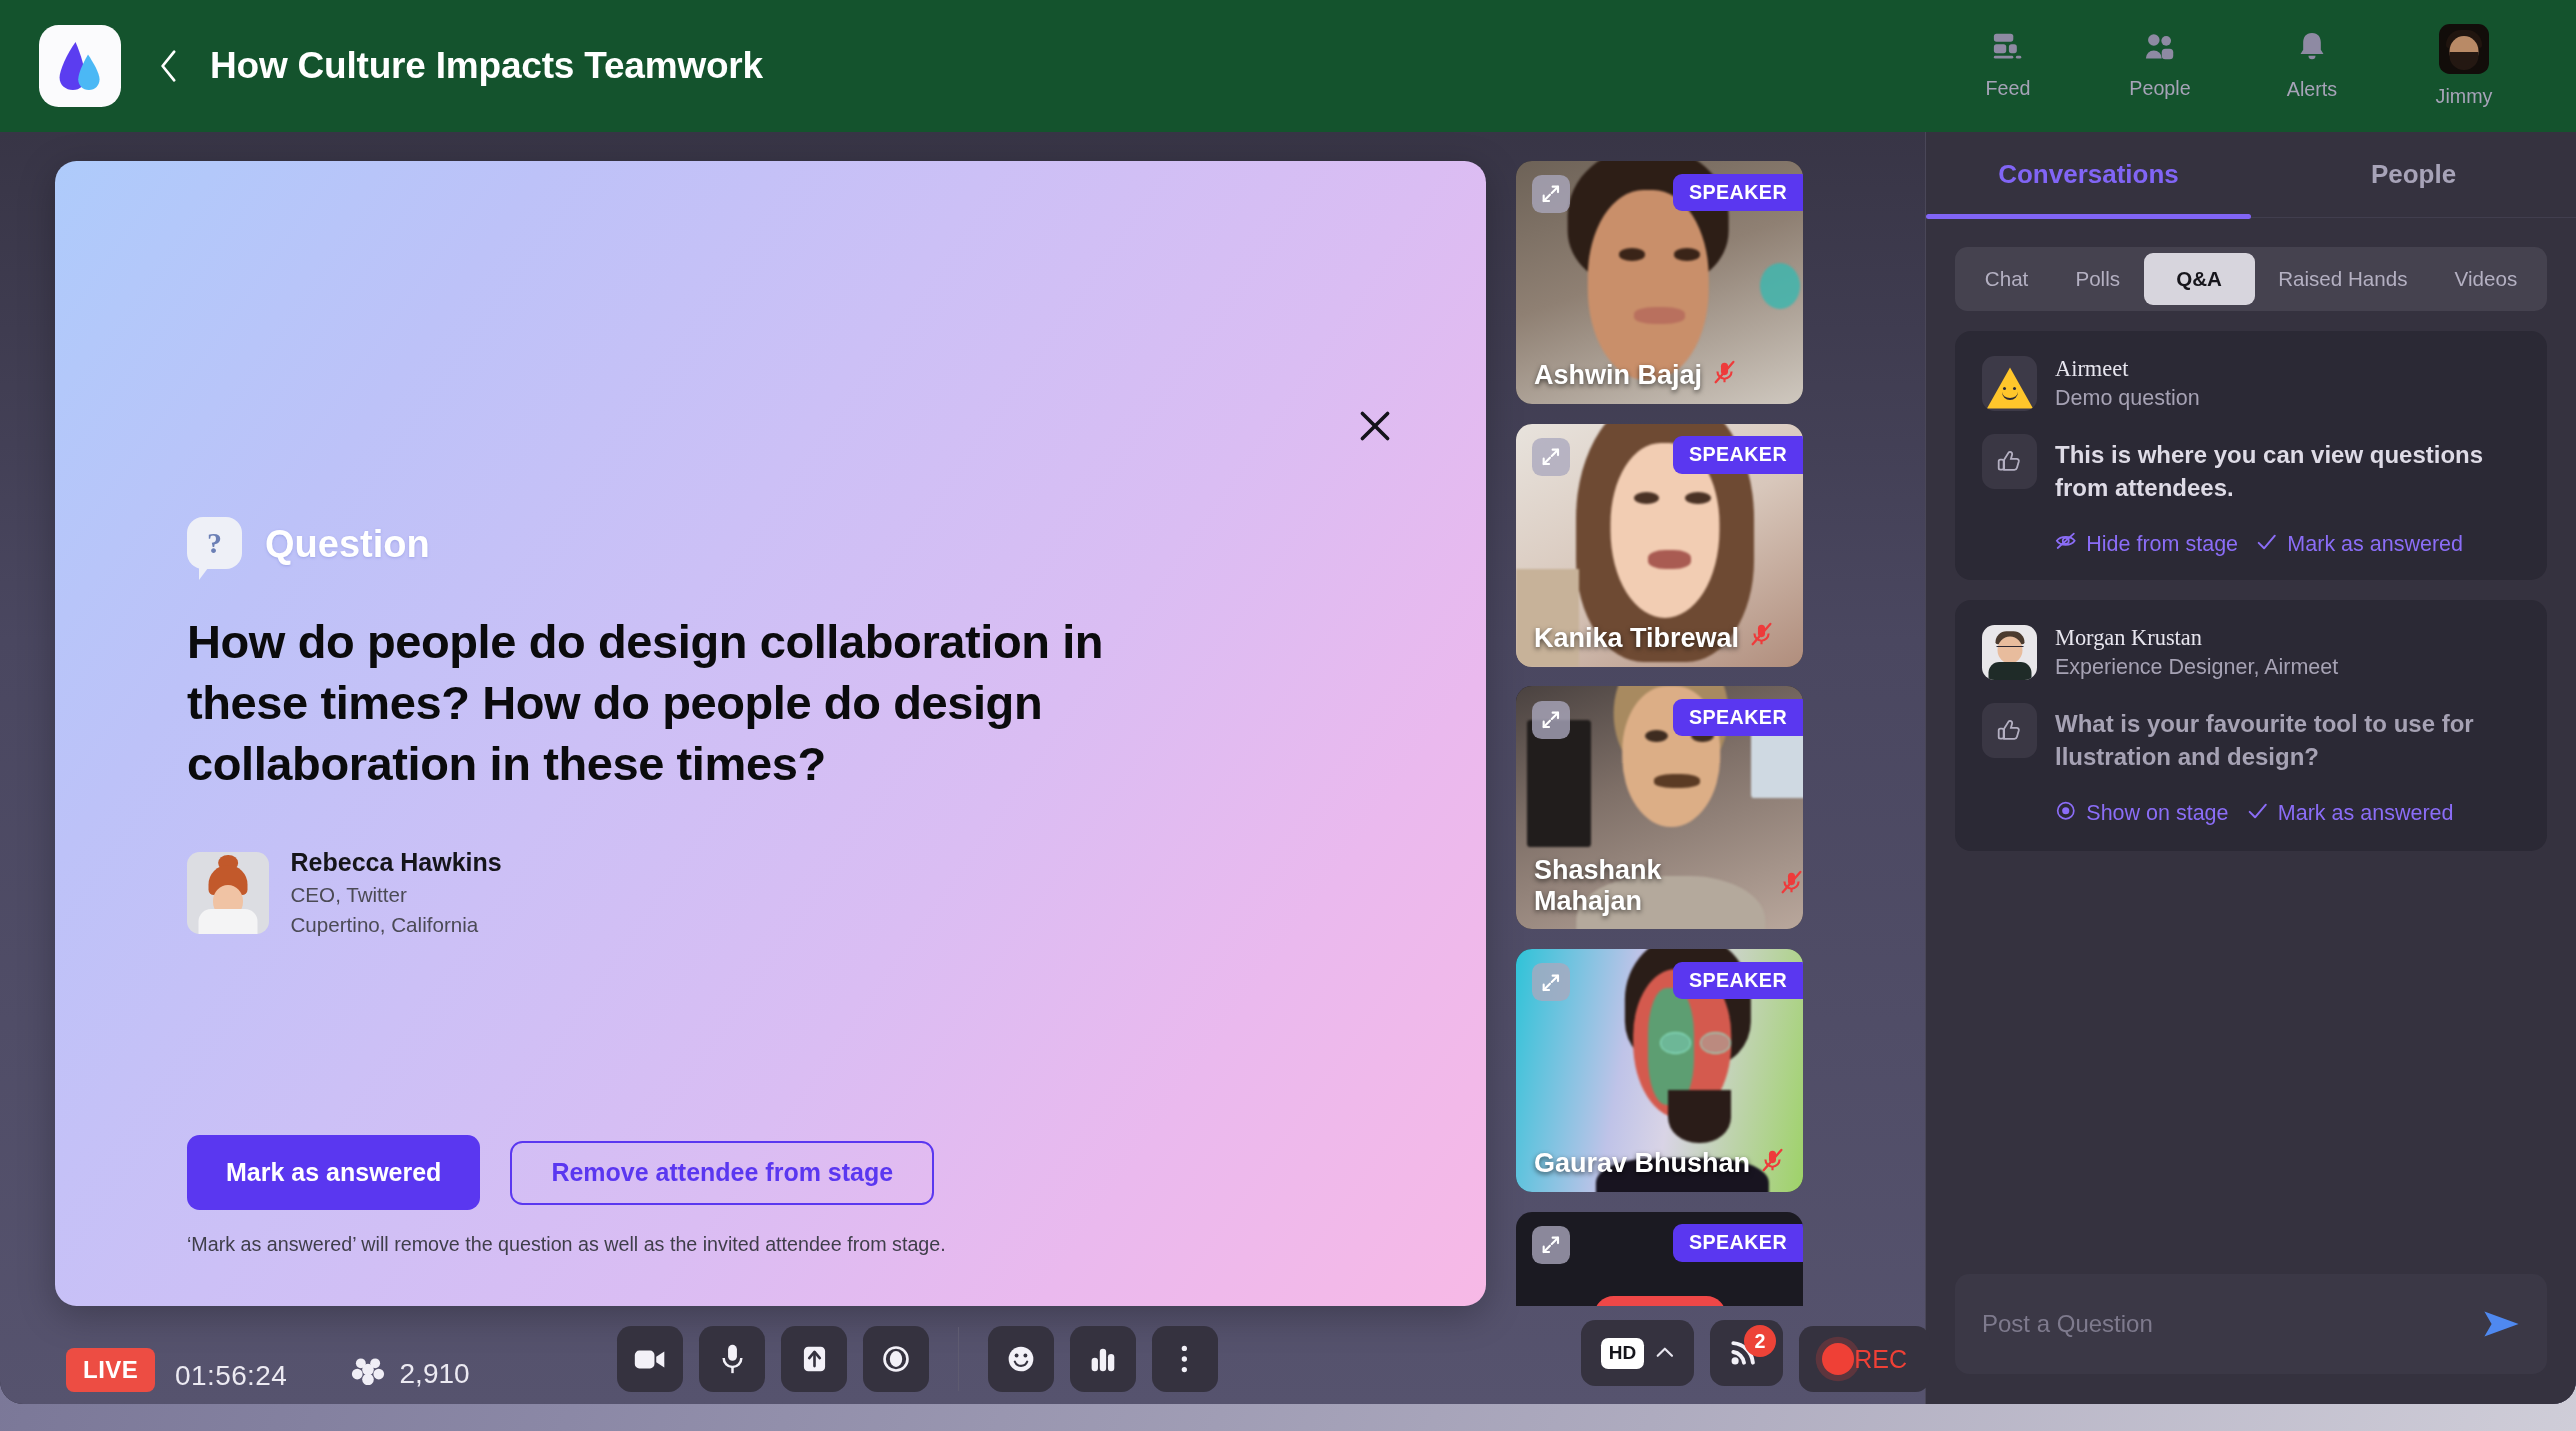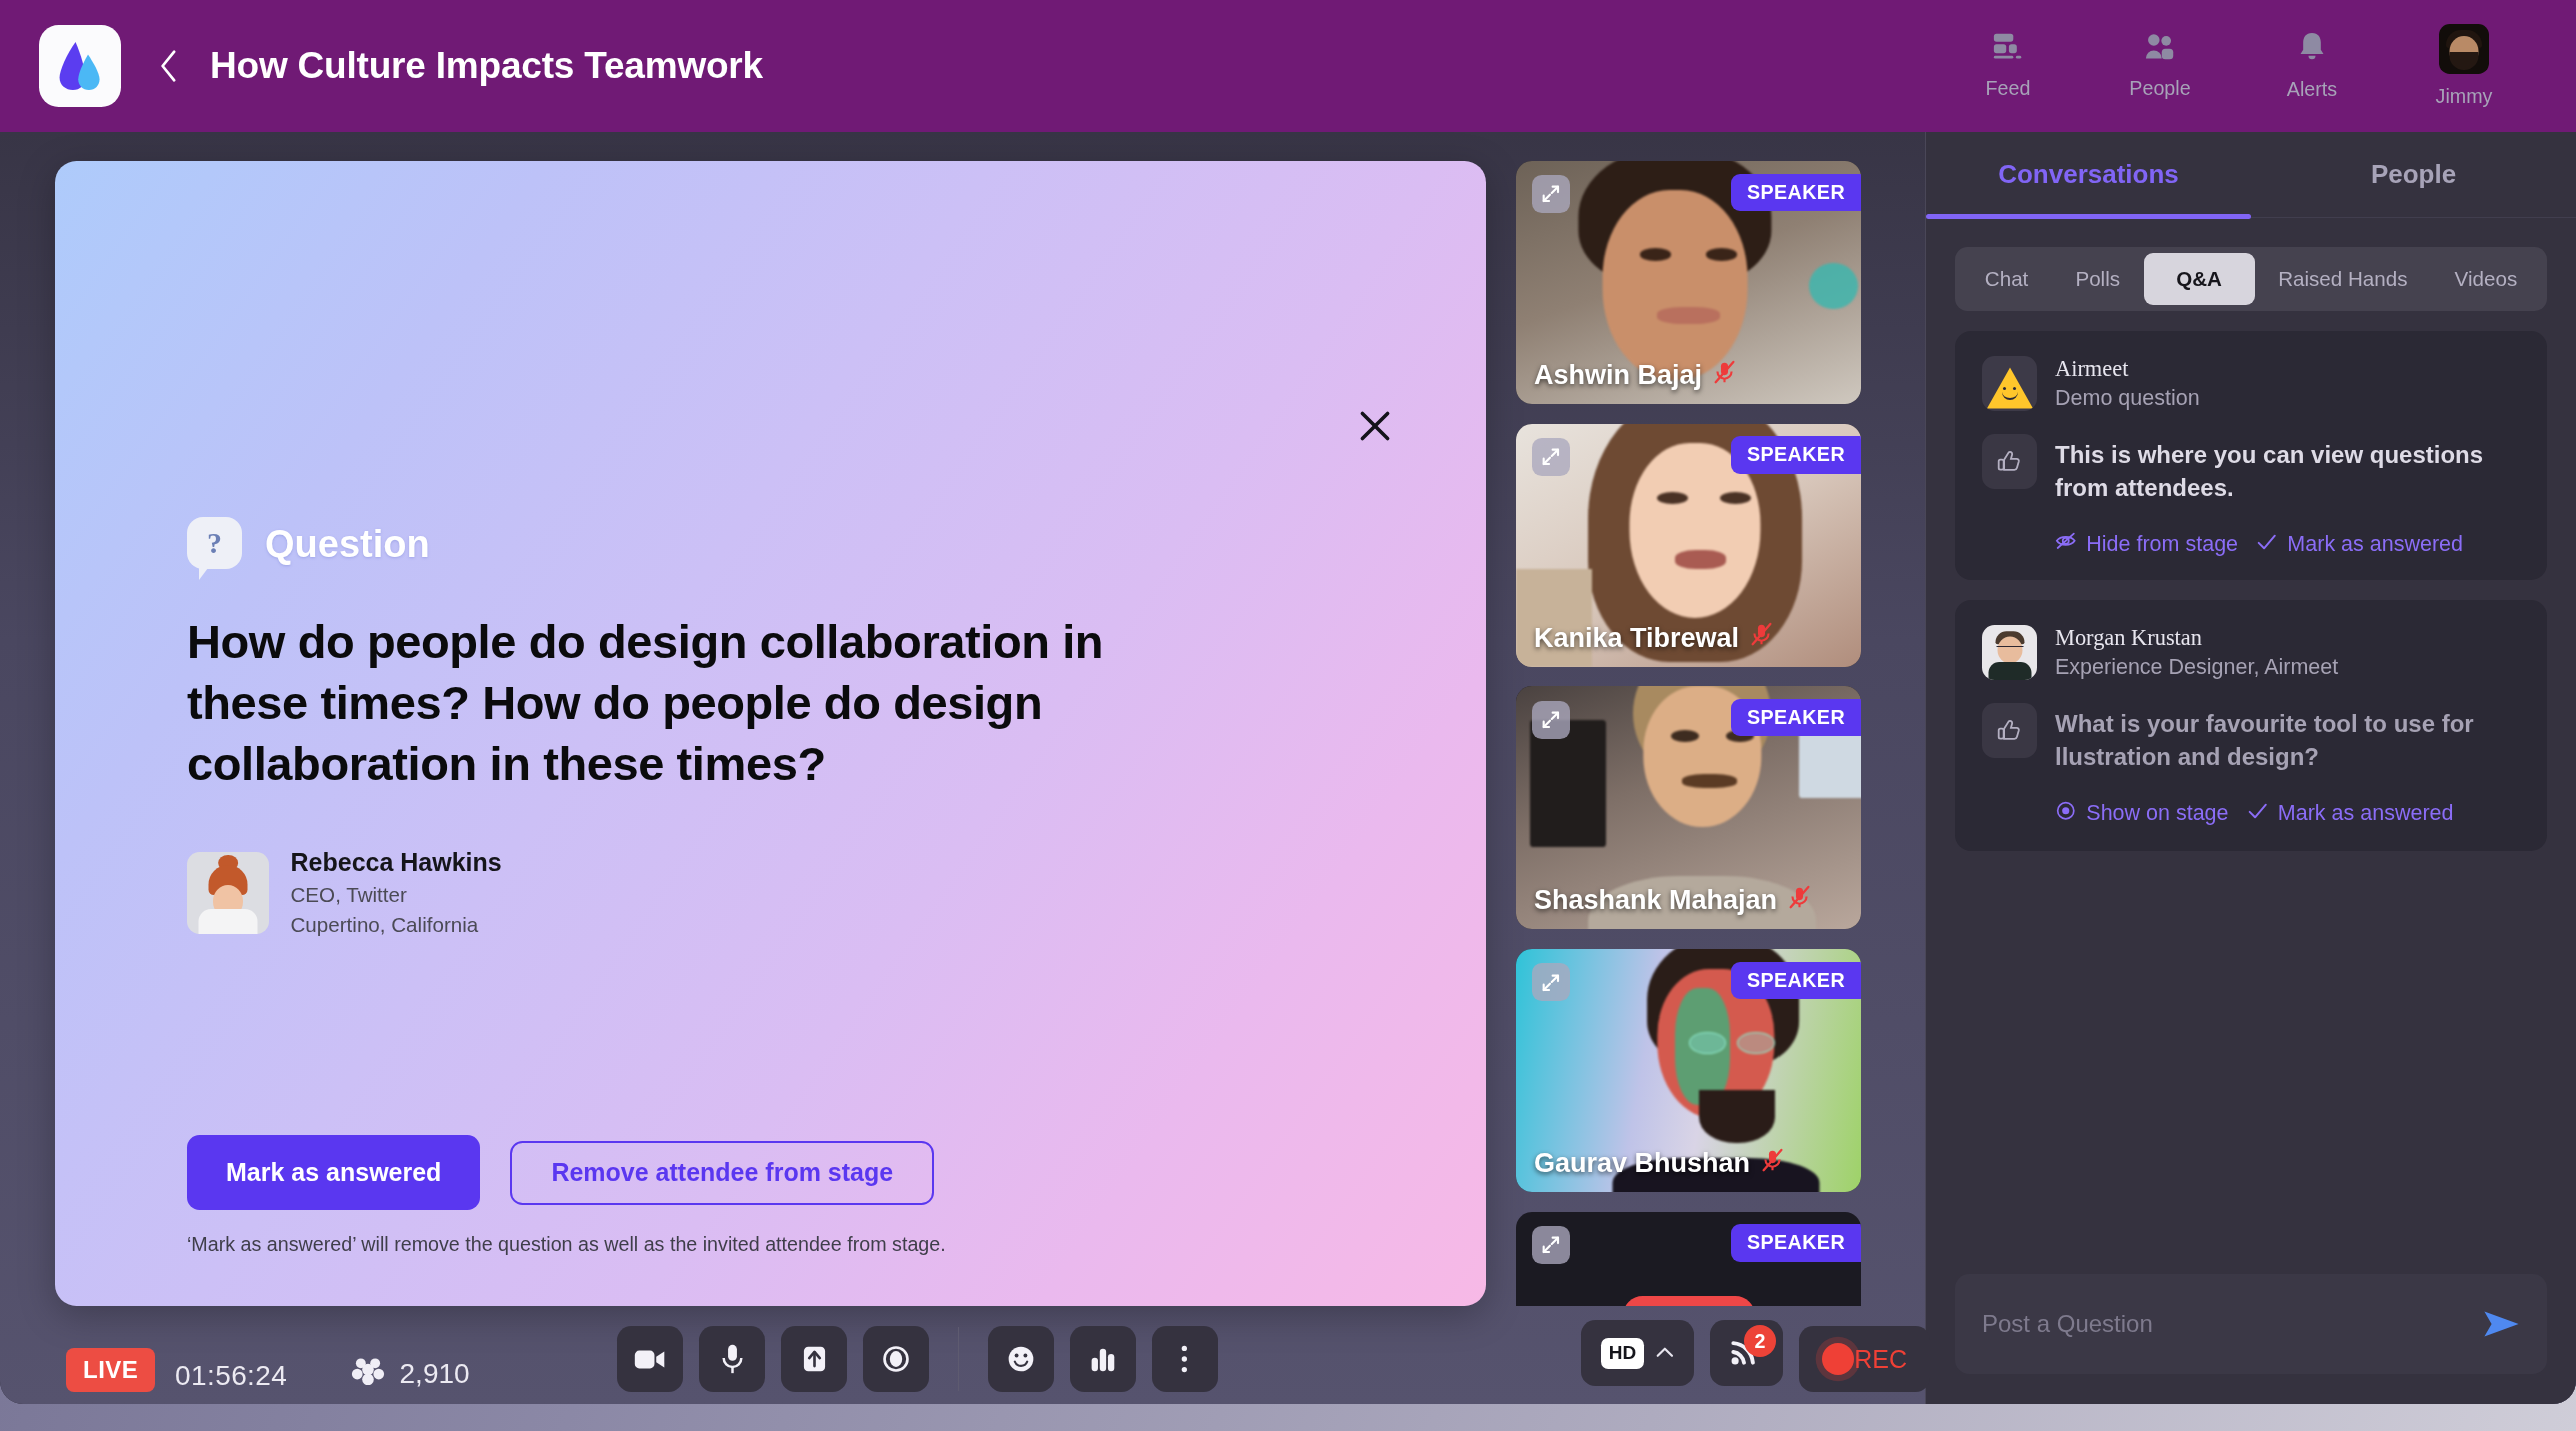--- a/index.html
+++ b/index.html
@@ -20,21 +20,21 @@
     background: #2d2b38;
     border-radius: 0 0 23px 23px;
     overflow: hidden;
     display: flex;
     flex-direction: column;
   }
 
   
   .topbar {
     height: 132px;
-    background: #701a75;
+    background: #14532d;
     display: flex;
     align-items: center;
     padding: 0 36px 0 39px;
     flex: 0 0 132px;
     position: relative;
     z-index: 20;
   }
   .logo-tile {
     width: 82px; height: 82px;
     background: #fbfbfd;
@@ -266,21 +266,21 @@
     flex: 0 0 376px;
     margin-left: 30px;
     display: flex;
     flex-direction: column;
     gap: 19.7px;
     overflow: hidden;
     padding-top: 0;
   }
   .tile {
     position: relative;
-    width: 345px;
+    width: 287px;
     height: 243px;
     border-radius: 16px;
     overflow: hidden;
     flex: 0 0 243px;
     background: #1a1a22;
   }
   .tile-expand {
     position: absolute;
     left: 16px; top: 14.3px;
     width: 38px; height: 38px;

